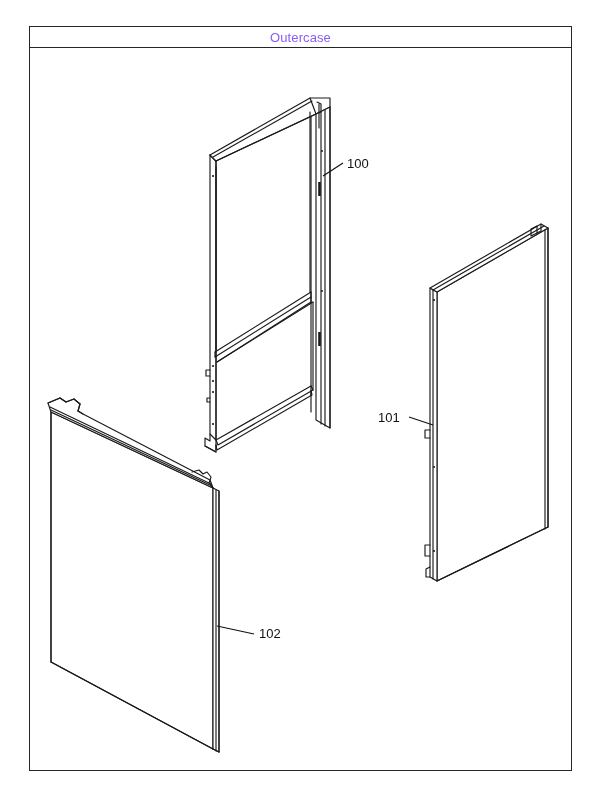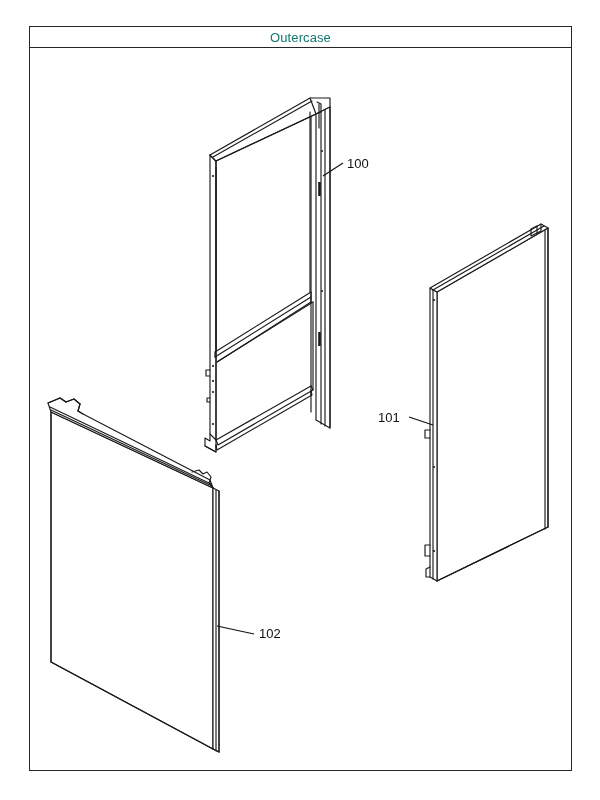--- a/index.html
+++ b/index.html
@@ -43,21 +43,21 @@
     height: 22px;
     box-sizing: border-box;
     border: 1.6px solid #262626;
     display: flex;
     align-items: center;
     justify-content: center;
     background: #ffffff;
   }
   .title-text {
     font-size: 13px;
-    color: #0f766e;
+    color: #8b5cf6;
     letter-spacing: 0.1px;
     line-height: 1;
   }
 
   
   #artwork {
     position: absolute;
     left: 0;
     top: 0;
     width: 600px;

